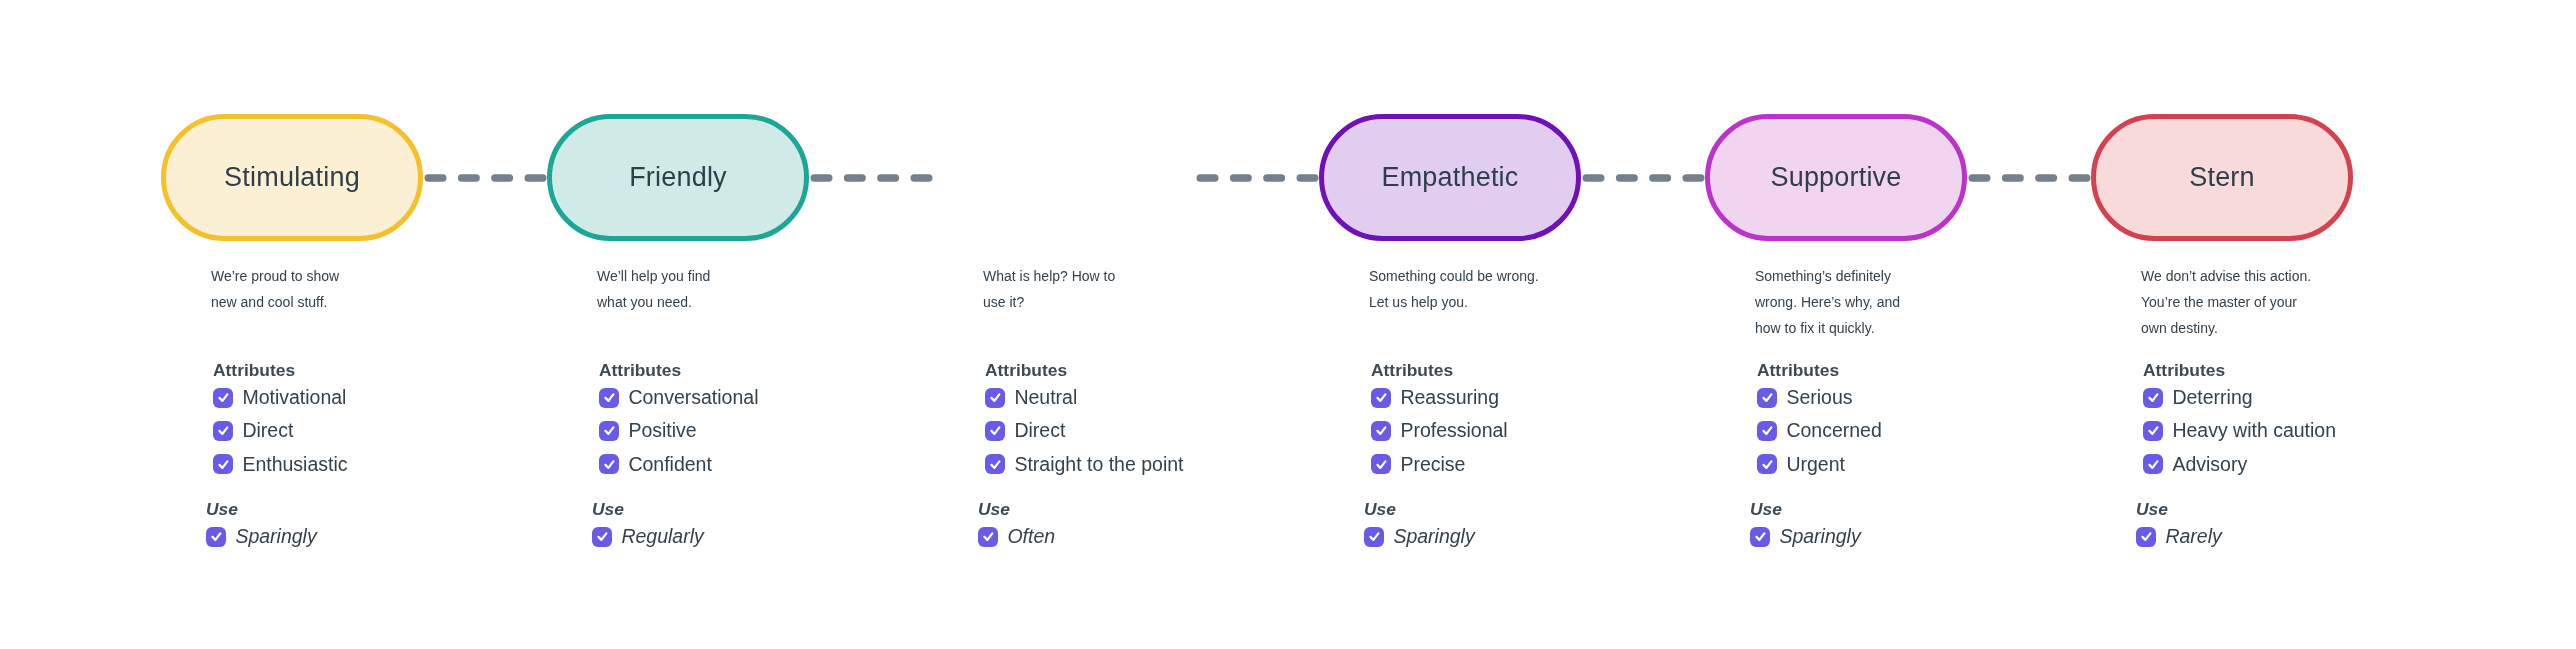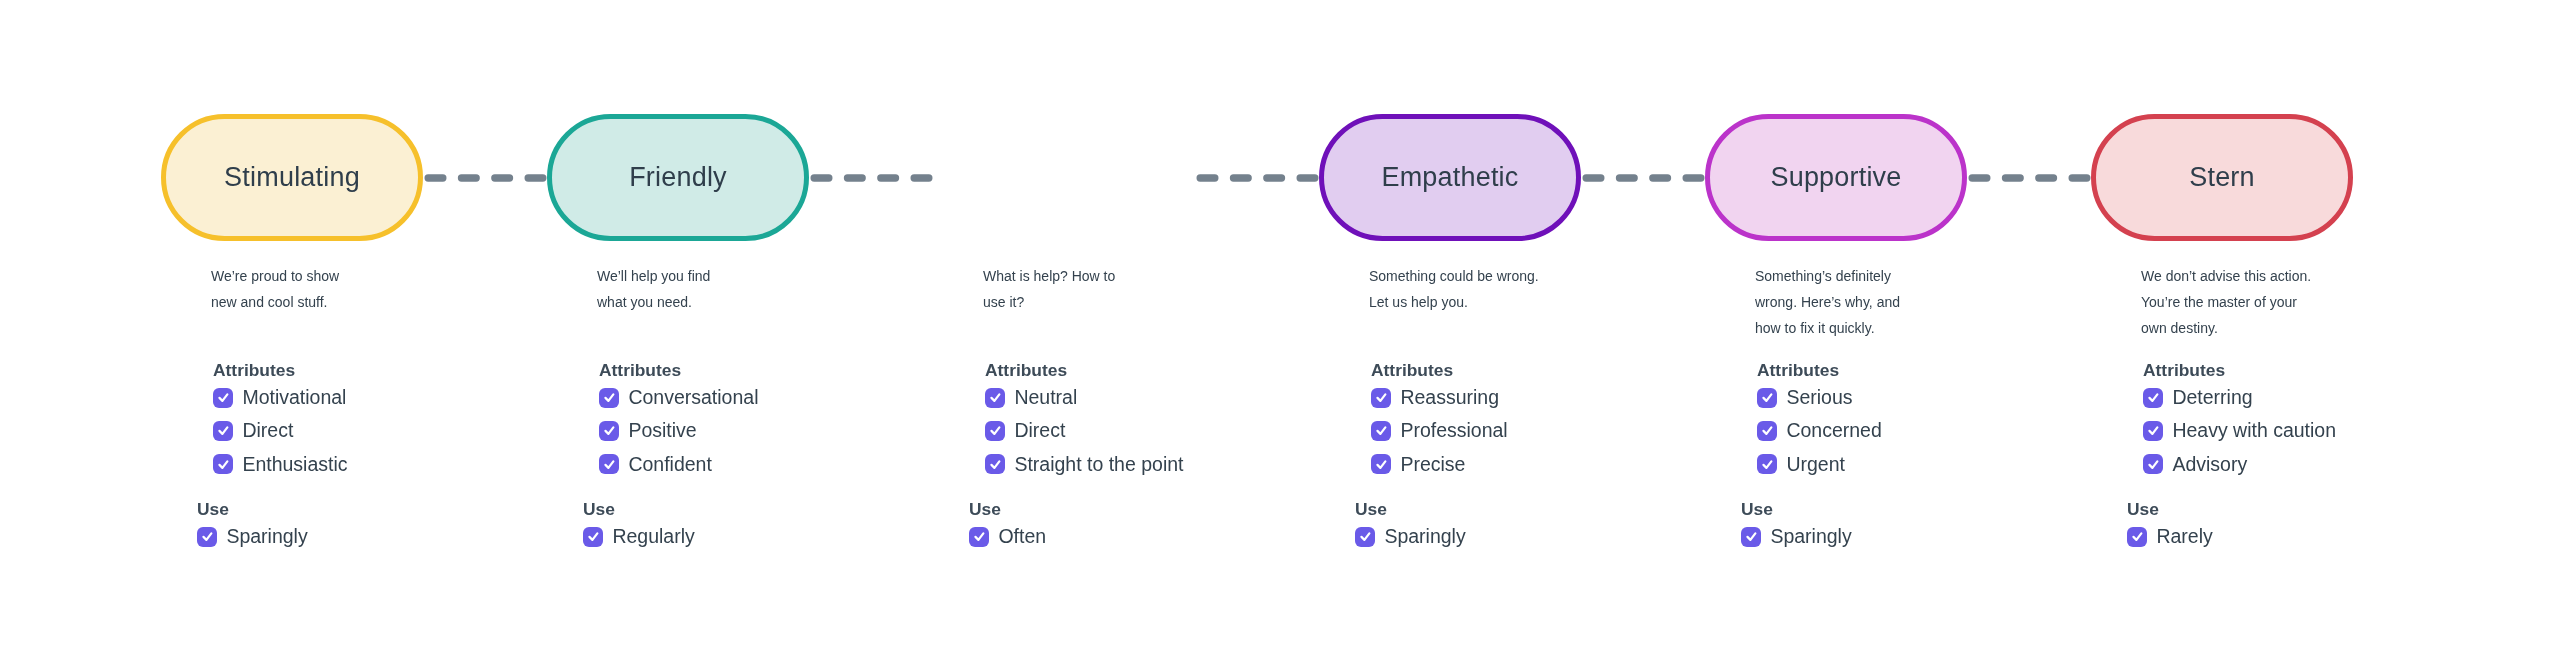--- a/index.html
+++ b/index.html
@@ -77,21 +77,22 @@
     white-space: pre-line;
   }
   .section-attributes {
     position: absolute;
     top: 246px;
     left: 52px;
   }
   .section-use {
     position: absolute;
     top: 385px;
-    left: 36px;
+    left: 45px;
+    font-style: italic;
   }
   .section-heading {
     font-size: 17.4px;
     font-weight: 700;
     line-height: 21.5px;
     margin-bottom: 6px;
     color: var(--heading-text, #3D4B58);
   }
   .check-row {
     display: flex;

